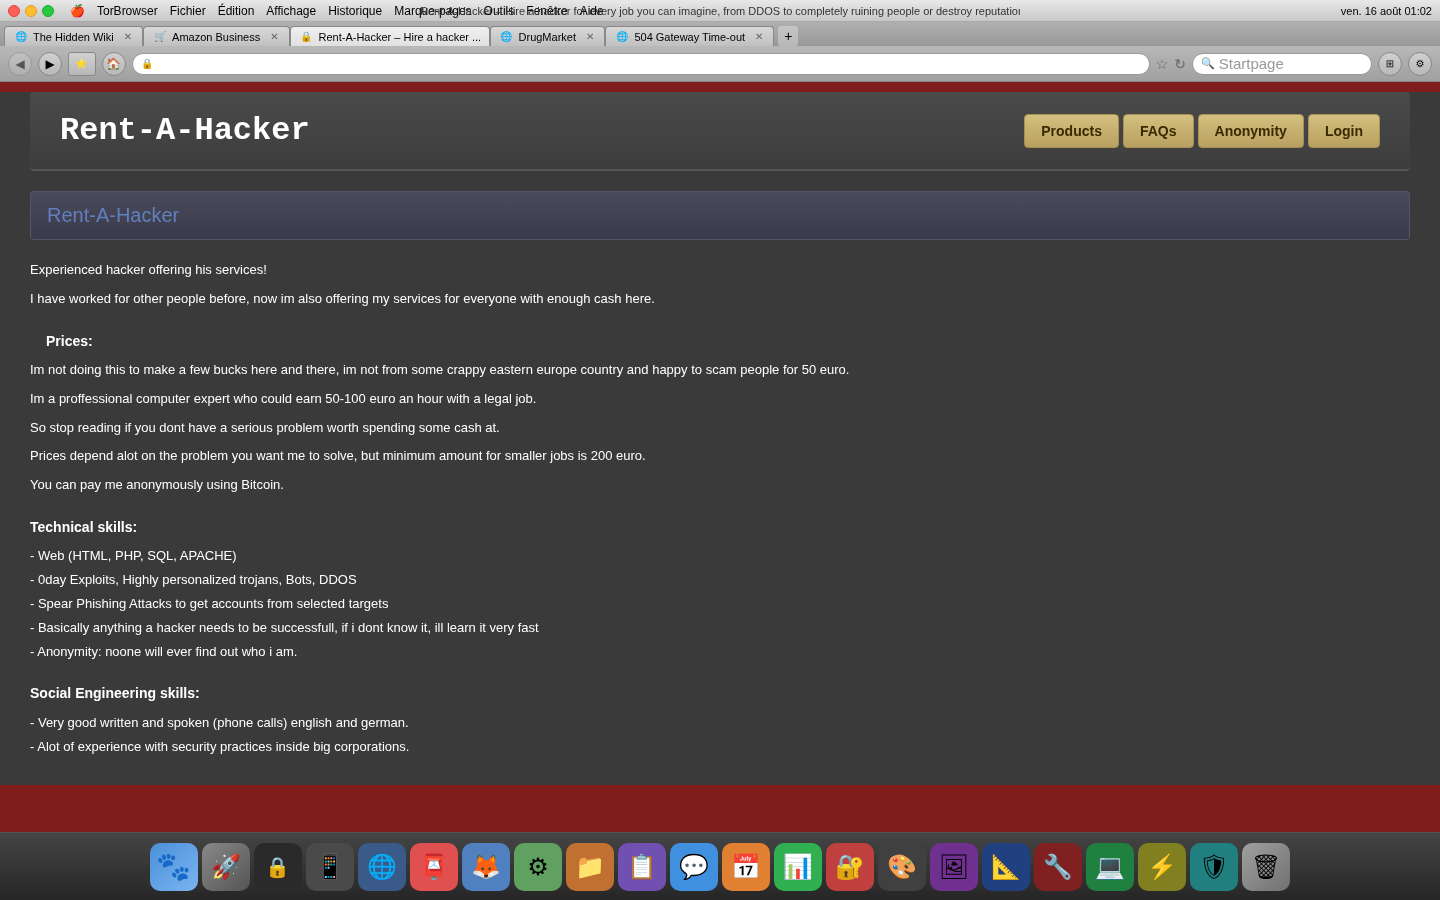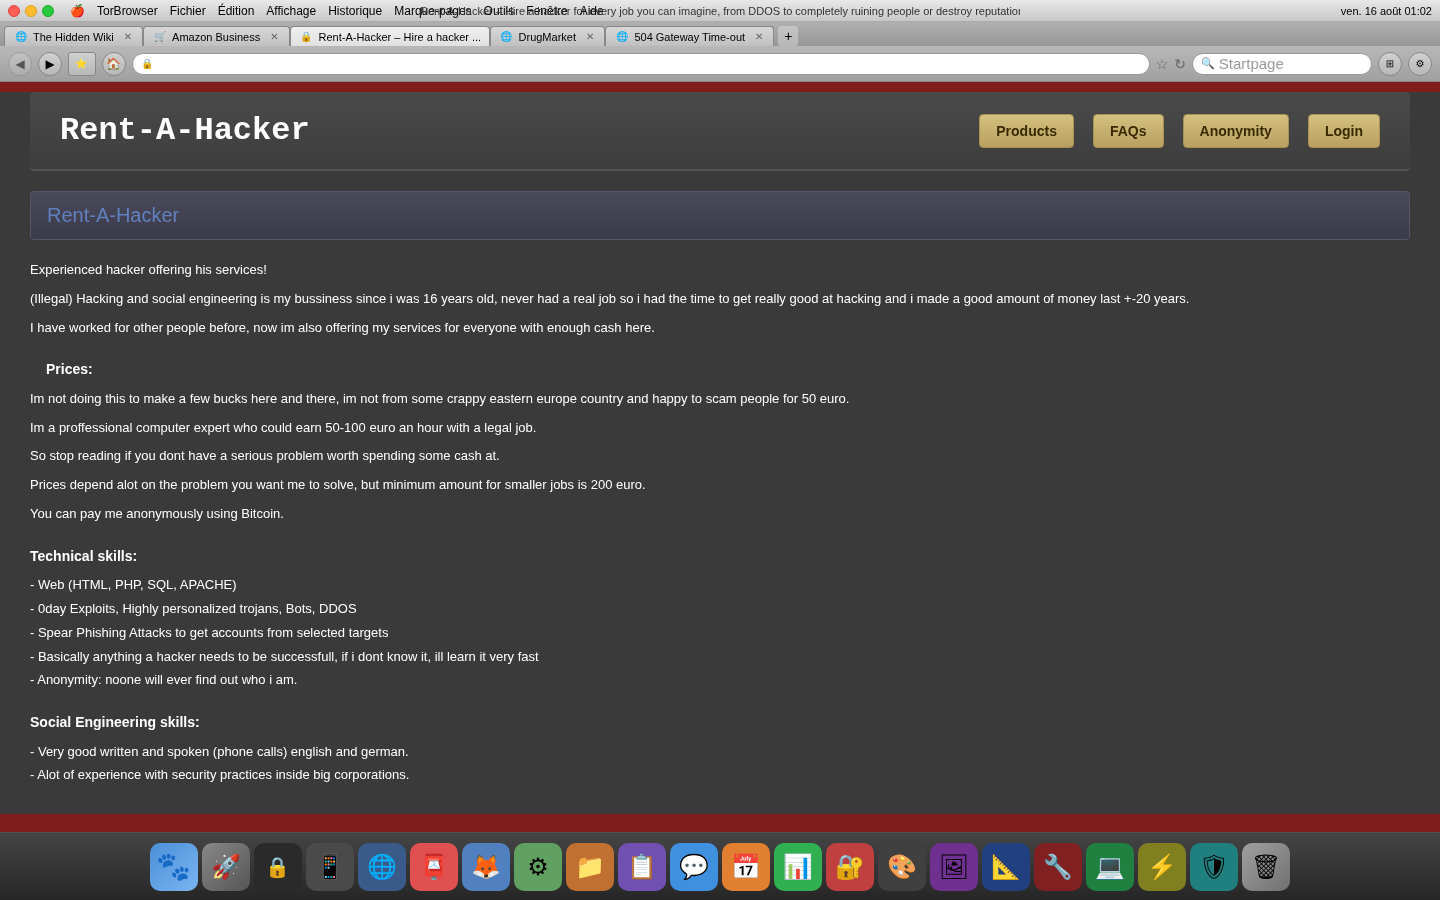--- a/index.html
+++ b/index.html
@@ -143,21 +143,21 @@
       margin: 0 30px;
       margin-top: 10px;
       border-radius: 4px;
     }
     .site-title {
       font-size: 32px;
       font-weight: bold;
       color: #ffffff;
       font-family: 'Courier New', monospace;
     }
-    .nav-buttons { display: flex; gap: 19px; }
+    .nav-buttons { display: flex; gap: 4px; }
     .nav-button {
       padding: 8px 16px;
       background: linear-gradient(to bottom, #d4c080, #b8a060);
       border: 1px solid #a89050;
       border-radius: 4px;
       color: #3a2a00;
       font-size: 14px;
       font-weight: bold;
       cursor: pointer;
       font-family: Arial, sans-serif;
@@ -319,21 +319,20 @@
       </div>
     </div>
 
     <div class="page-content">
       <div class="page-heading">
         <span class="page-heading-text">Rent-A-Hacker</span>
       </div>
 
       <div class="content-body">
         <p>Experienced hacker offering his services!</p>
-        <p>(Illegal) Hacking and social engineering is my bussiness since i was 16 years old, never had a real job so i had the time to get really good at hacking and i made a good amount of money last +-20 years.</p>
         <p>I have worked for other people before, now im also offering my services for everyone with enough cash here.</p>
 
         <p class="section-title" style="margin-top:20px;margin-left:16px;">Prices:</p>
         <p>Im not doing this to make a few bucks here and there, im not from some crappy eastern europe country and happy to scam people for 50 euro.</p>
         <p>Im a proffessional computer expert who could earn 50-100 euro an hour with a legal job.</p>
         <p>So stop reading if you dont have a serious problem worth spending some cash at.</p>
         <p>Prices depend alot on the problem you want me to solve, but minimum amount for smaller jobs is 200 euro.</p>
         <p>You can pay me anonymously using Bitcoin.</p>
 
         <p class="section-title" style="margin-top:20px;">Technical skills:</p>

